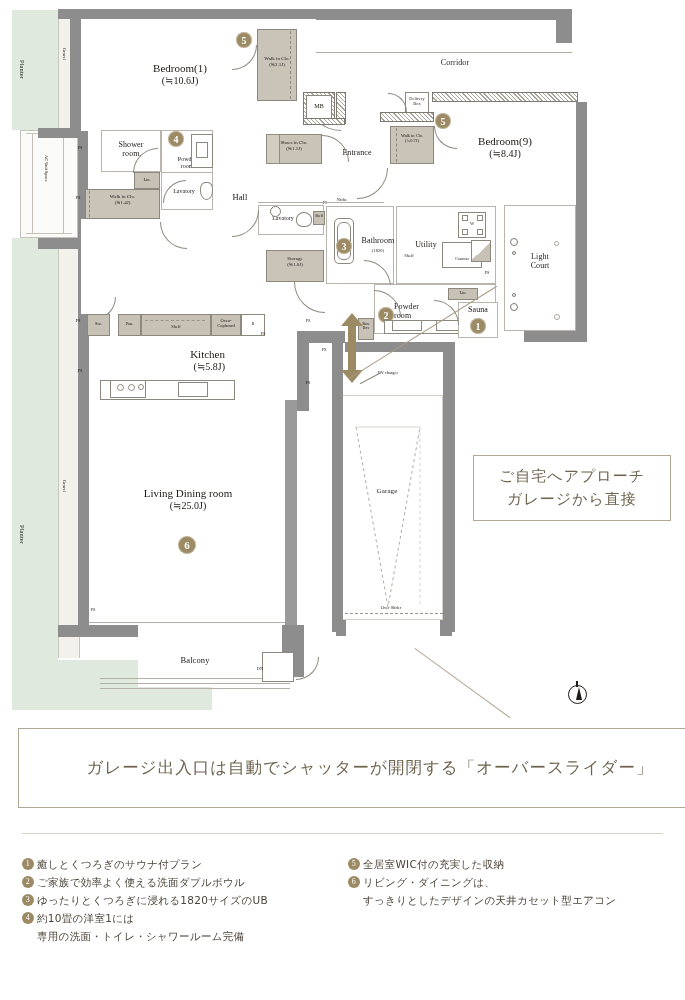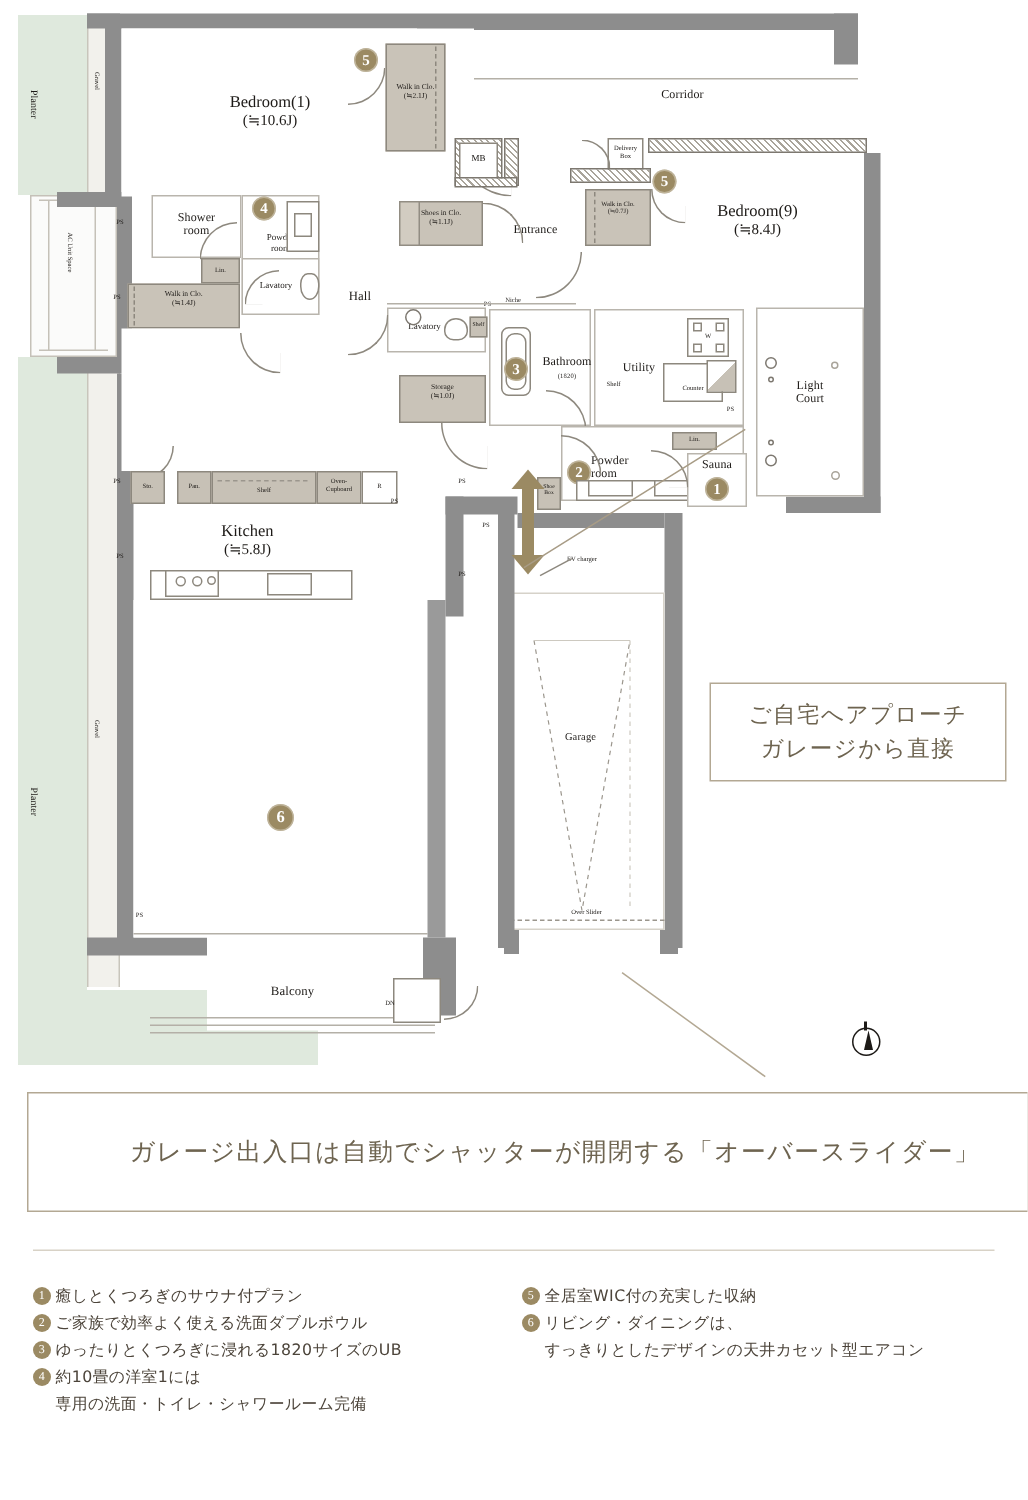--- a/index.html
+++ b/index.html
@@ -192,21 +192,21 @@
   <div class="lbl tiny" style="left:141px;top:324px;width:70px;">Shelf</div>
   <div class="abs dline" style="left:145px;top:320px;width:60px;"></div>
   <div class="abs fixg" style="left:211px;top:314px;width:30px;height:22px;"></div>
   <div class="lbl tiny" style="left:211px;top:318px;width:30px;">
     <span>Oven-</span><br>
     <span>Cupboard</span>
   </div>
   <div class="abs fix" style="left:241px;top:314px;width:24px;height:22px;"></div>
   <div class="lbl tiny" style="left:241px;top:321px;width:24px;">R</div>
 
-  <div class="lbl rname" style="left:105px;top:348px;width:120px;">
+  <div class="lbl rname" style="left:105px;top:348px;width:120px;text-align:right;">
     <span>Kitchen</span>
     <span class="sub">(≒5.8J)</span>
   </div>
   <div class="abs fix" style="left:100px;top:380px;width:135px;height:20px;"></div>
   <div class="abs fix" style="left:110px;top:380px;width:36px;height:18px;"></div>
   <div class="abs" style="left:117px;top:384px;width:7px;height:7px;border:1px solid #8d887e;border-radius:50%;"></div>
   <div class="abs" style="left:128px;top:384px;width:7px;height:7px;border:1px solid #8d887e;border-radius:50%;"></div>
   <div class="abs" style="left:138px;top:384px;width:6px;height:6px;border:1px solid #8d887e;border-radius:50%;"></div>
   <div class="abs fix" style="left:178px;top:382px;width:30px;height:15px;"></div>
 
@@ -332,20 +332,24 @@
 
   <div class="abs fixg" style="left:448px;top:288px;width:30px;height:12px;"></div>
   <div class="lbl tiny" style="left:448px;top:290px;width:30px;">Lin.</div>
 
   <div class="abs room" style="left:458px;top:302px;width:40px;height:36px;"></div>
   <div class="lbl small" style="left:458px;top:305px;width:40px;font-size:8px;">Sauna</div>
   <div class="badge b16" style="left:470px;top:318px;">1</div>
   <div class="swing sw-tr" style="left:434px;top:300px;width:24px;height:24px;"></div>
 
   <div class="abs roomplain" style="left:89px;top:400px;width:196px;height:225px;"></div>
+  <div class="lbl rname" style="left:98px;top:487px;width:180px;">
+    <span>Living Dining room</span>
+    <span class="sub">(≒25.0J)</span>
+  </div>
   <div class="badge b18" style="left:178px;top:536px;">6</div>
   <div class="abs thinline" style="left:89px;top:622px;width:196px;height:1px;"></div>
   <div class="lbl tiny" style="left:85px;top:607px;width:16px;">PS</div>
   <div class="lbl tiny" style="left:282px;top:607px;width:16px;">PS</div>
 
   <div class="abs wall-l" style="left:285px;top:400px;width:12px;height:225px;"></div>
   <div class="abs wall" style="left:282px;top:625px;width:22px;height:52px;"></div>
 
   <div class="abs roomplain" style="left:138px;top:637px;width:144px;height:50px;"></div>
   <div class="lbl small" style="left:150px;top:655px;width:90px;font-size:8.5px;">Balcony</div>

